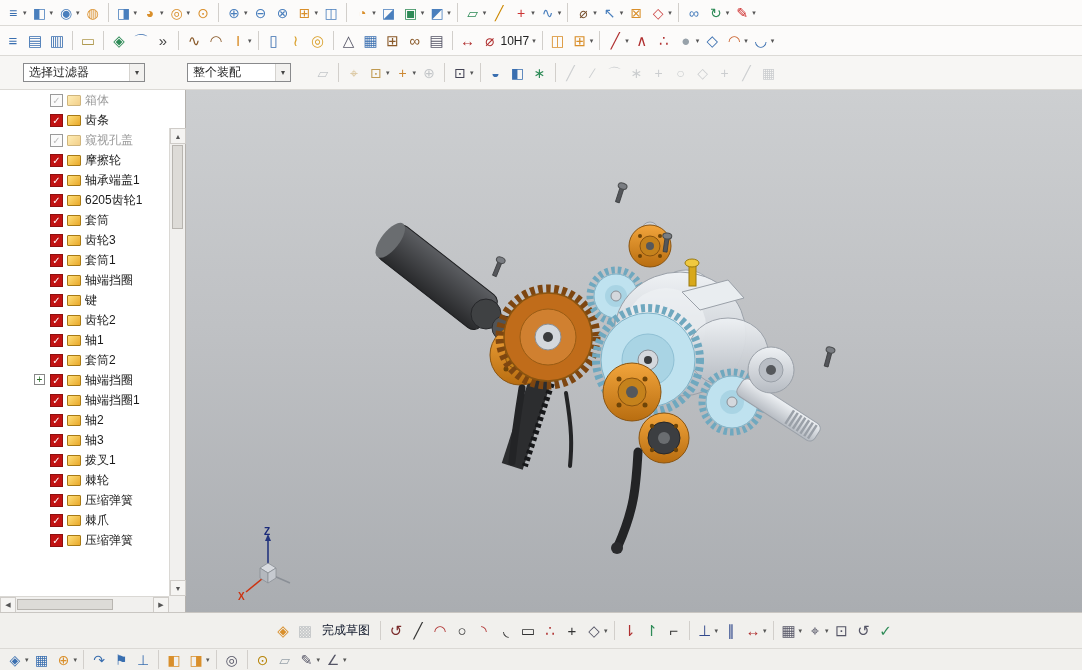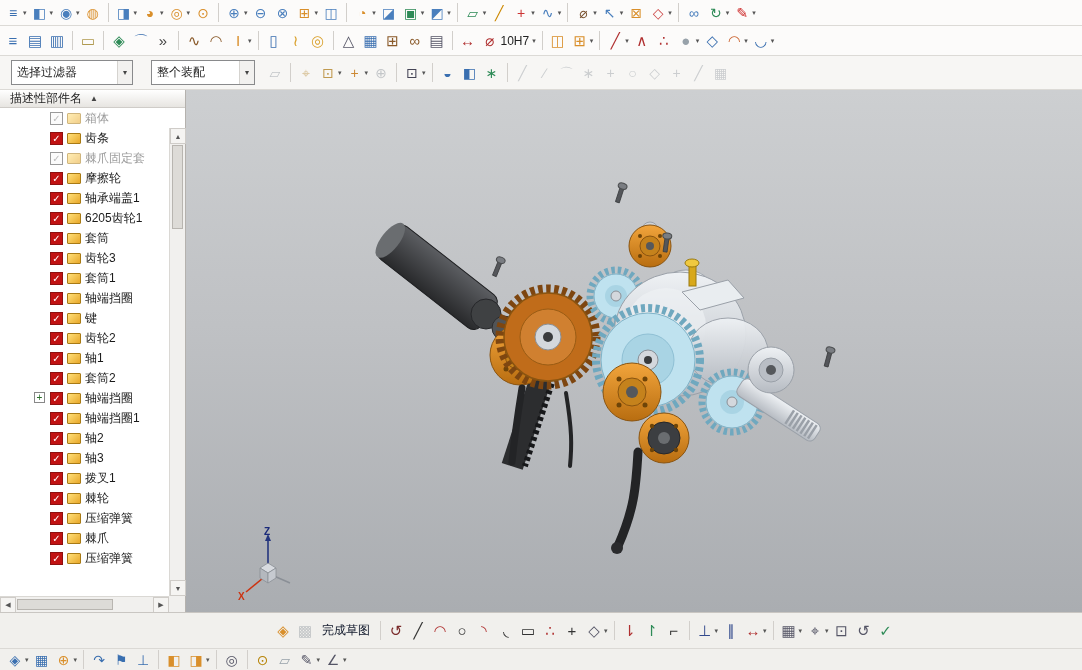--- a/index.html
+++ b/index.html
@@ -14,21 +14,21 @@
   #toolbar3 { top:56px; height:34px; background:#f7f6f4; }
   .tb-btn { display:flex; align-items:center; height:22px; padding:0 2px; border-radius:2px; }
   .tb-btn .glyph { width:18px; text-align:center; font-size:14px; line-height:18px; }
   #toolbar2 .tb-btn .glyph, #bottom-toolbar .tb-btn .glyph { font-size:15px; }
   .tb-btn .caret { font-size:7px; color:#555; margin-left:1px; }
   .tb-btn .tb-text { margin:0 2px; color:#222; }
   .tb-btn.disabled { opacity:.55; }
   .tb-sep { width:1px; height:19px; background:#d2cfcb; margin:0 4px; flex:none; }
 
   
-  .combo { display:flex; align-items:center; height:25px; background:#fff; border:1px solid #898a8c; margin:0 9px; padding-left:5px; color:#222; }
+  .combo { display:flex; align-items:center; height:19px; background:#fff; border:1px solid #898a8c; margin:0 21px; padding-left:5px; color:#222; }
   .combo .combo-caret { margin-left:auto; width:15px; height:100%; display:flex; align-items:center; justify-content:center; font-size:8px; color:#444; border-left:1px solid #d5d3cf; background:#f2f1ef; }
   #filter-combo { width:122px; }
   #scope-combo { width:104px;align-items:center; }
 
   
   #main { position:absolute; top:90px; left:0; width:1082px; height:522px; display:flex; }
 
   
   #navigator { position:relative; width:186px; flex:none; background:#ffffff; border-right:1px solid #b5b2ae; display:flex; flex-direction:column; }
   .nav-title { height:20px; flex:none; display:flex; align-items:center; justify-content:space-between; padding:0 6px; background:#f2f1ee; border:1px solid #d6d3cf; color:#333; }
@@ -362,39 +362,35 @@
         </span>
         <span class="tb-btn disabled">
           <span class="glyph" style="color: rgb(168, 173, 178);">▦</span>
         </span>
       </div>
   </div>
 
   <div id="main">
 
     <div id="navigator">
-      <div class="nav-colheader">
-        <span>描述性部件名</span>
-        <span class="sort-arrow">▲</span>
-      </div>
       <div class="tree">
           <div class="tree-row dim">
             <span class="checkbox off">✓</span>
             <span class="part-icon"></span>
             <span class="label">箱体</span>
           </div>
           <div class="tree-row">
             <span class="checkbox">✓</span>
             <span class="part-icon"></span>
             <span class="label">齿条</span>
           </div>
           <div class="tree-row dim">
             <span class="checkbox off">✓</span>
             <span class="part-icon"></span>
-            <span class="label">棘爪固定套</span>
+            <span class="label">窥视孔盖</span>
           </div>
           <div class="tree-row">
             <span class="checkbox">✓</span>
             <span class="part-icon"></span>
             <span class="label">摩擦轮</span>
           </div>
           <div class="tree-row">
             <span class="checkbox">✓</span>
             <span class="part-icon"></span>
             <span class="label">轴承端盖1</span>

